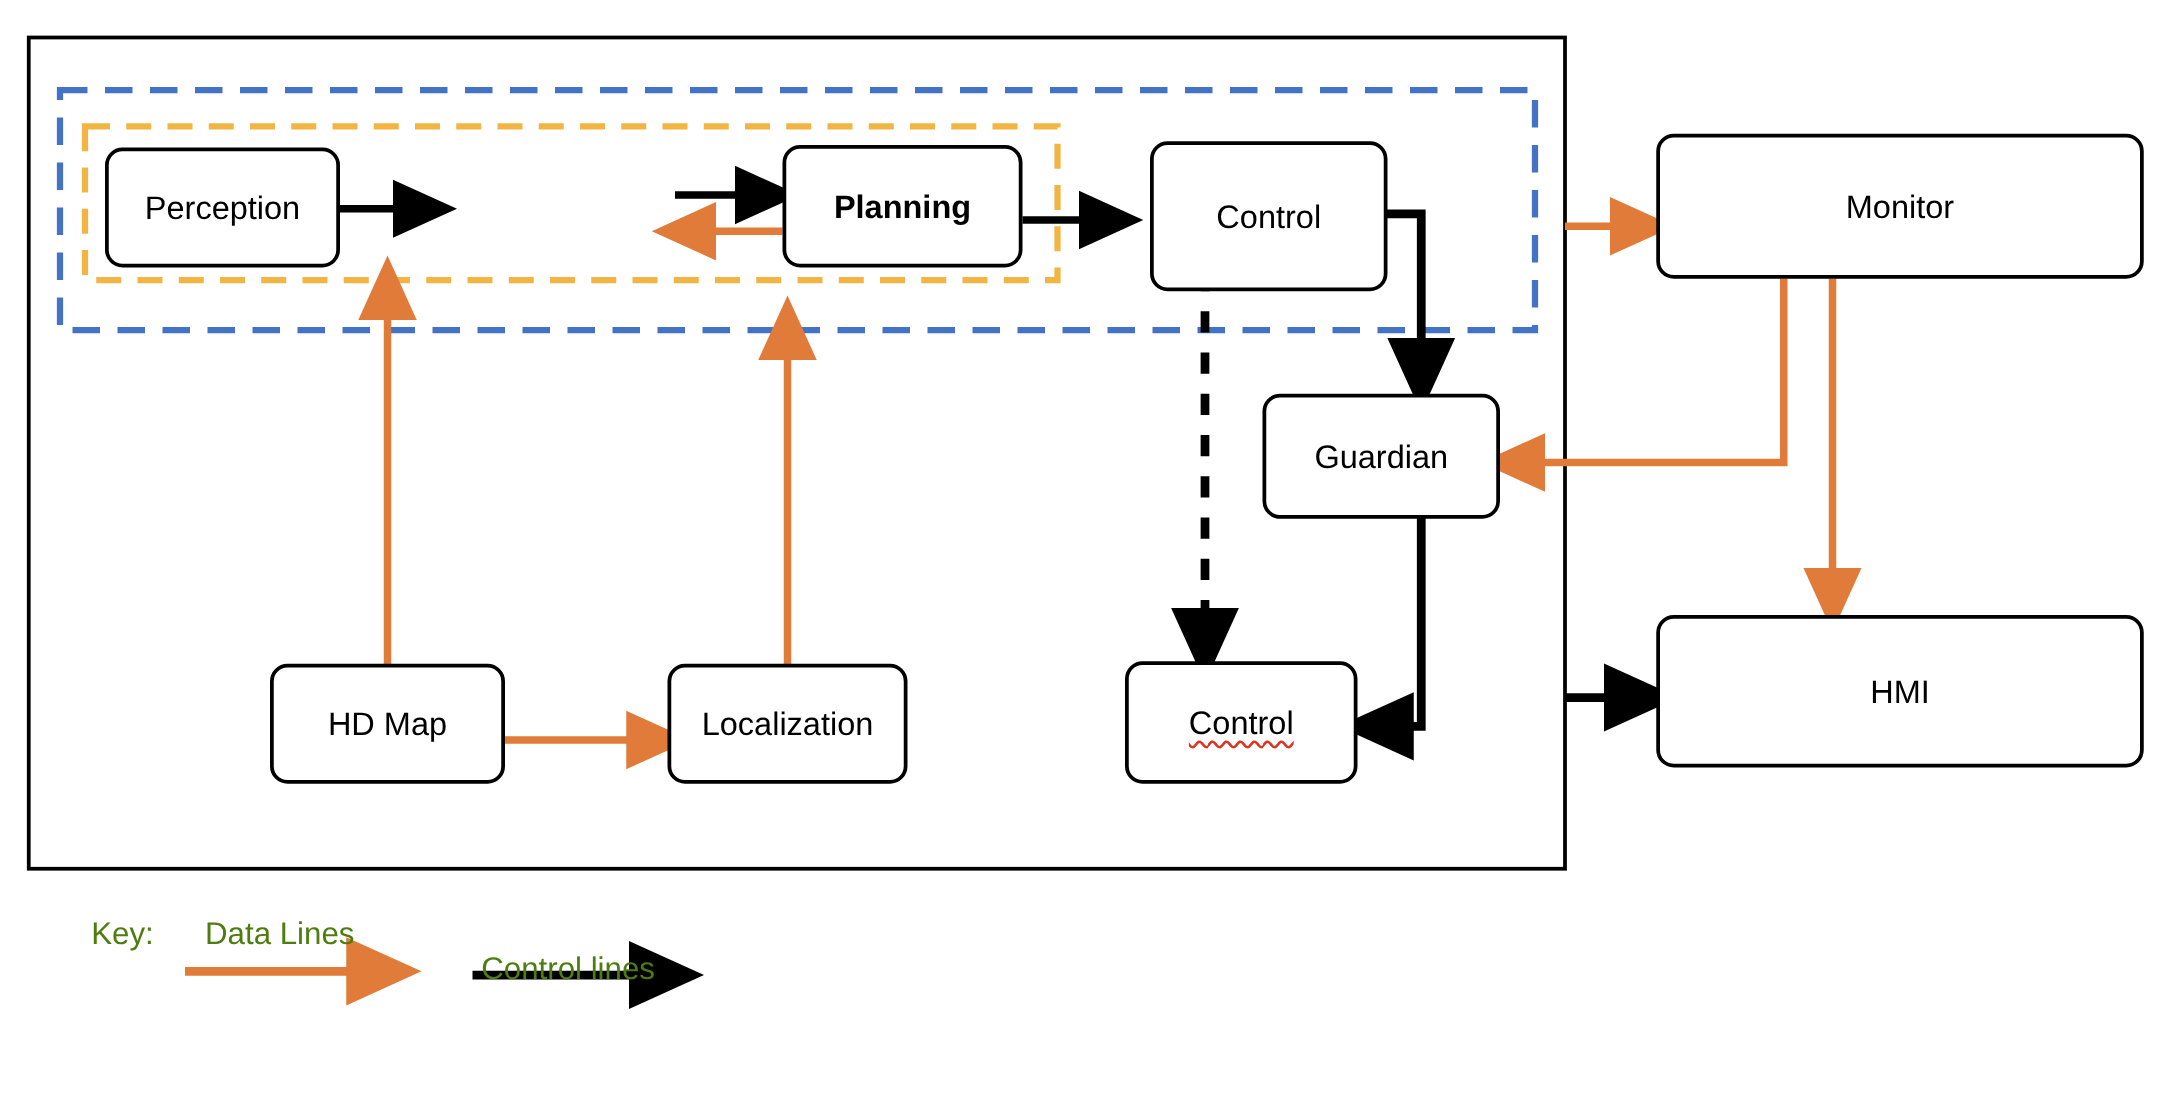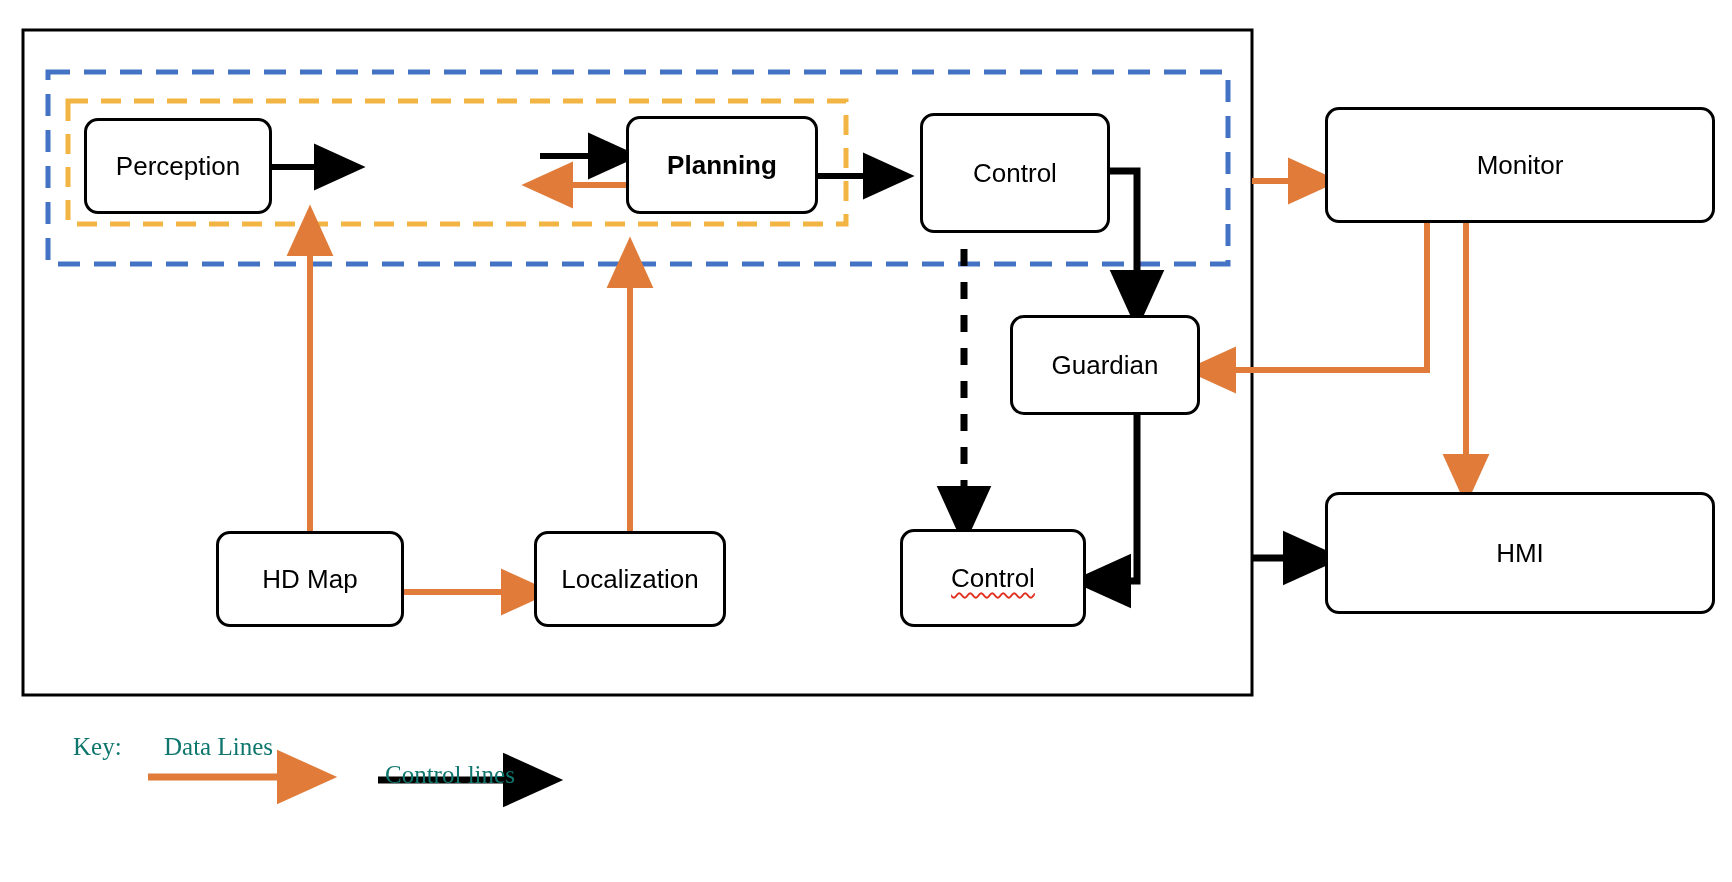--- a/index.html
+++ b/index.html
@@ -3,21 +3,21 @@
 <meta charset="utf-8">
 <style>
   html,body{margin:0;padding:0;background:#ffffff;}
   body{font-family:"Liberation Sans","DejaVu Sans",sans-serif;}
   #stage{position:relative;width:1732px;height:882px;background:#ffffff;overflow:hidden;}
   #svgroot{position:absolute;left:0;top:0;width:1732px;height:882px;}
   .nodebox{position:absolute;background:#ffffff;border:3px solid #000000;border-radius:14px;
            display:flex;align-items:center;justify-content:center;box-sizing:border-box;}
   .nodelabel{font-size:26px;color:#000000;line-height:1;white-space:nowrap;}
   .nodelabel.spell{ text-decoration: underline wavy #e03020; text-underline-offset:5px; text-decoration-thickness:2px;}
-  .keytext{position:absolute;font-size:25px;color:#0f766e;white-space:nowrap;font-family:Liberation Serif, serif;}
+  .keytext{position:absolute;font-size:25px;color:#4d7c0f;white-space:nowrap;}
 </style>
 </head>
 <body>
 
 <div id="stage">
 
   <svg id="svgroot" viewBox="0 0 1732 882">
     <defs>
       <marker id="ar-blk" markerWidth="9" markerHeight="9" refX="5.0" refY="4.5" orient="auto" markerUnits="strokeWidth">
         <path d="M0,0.6 L8.6,4.5 L0,8.4 z" fill="#000000"></path>

